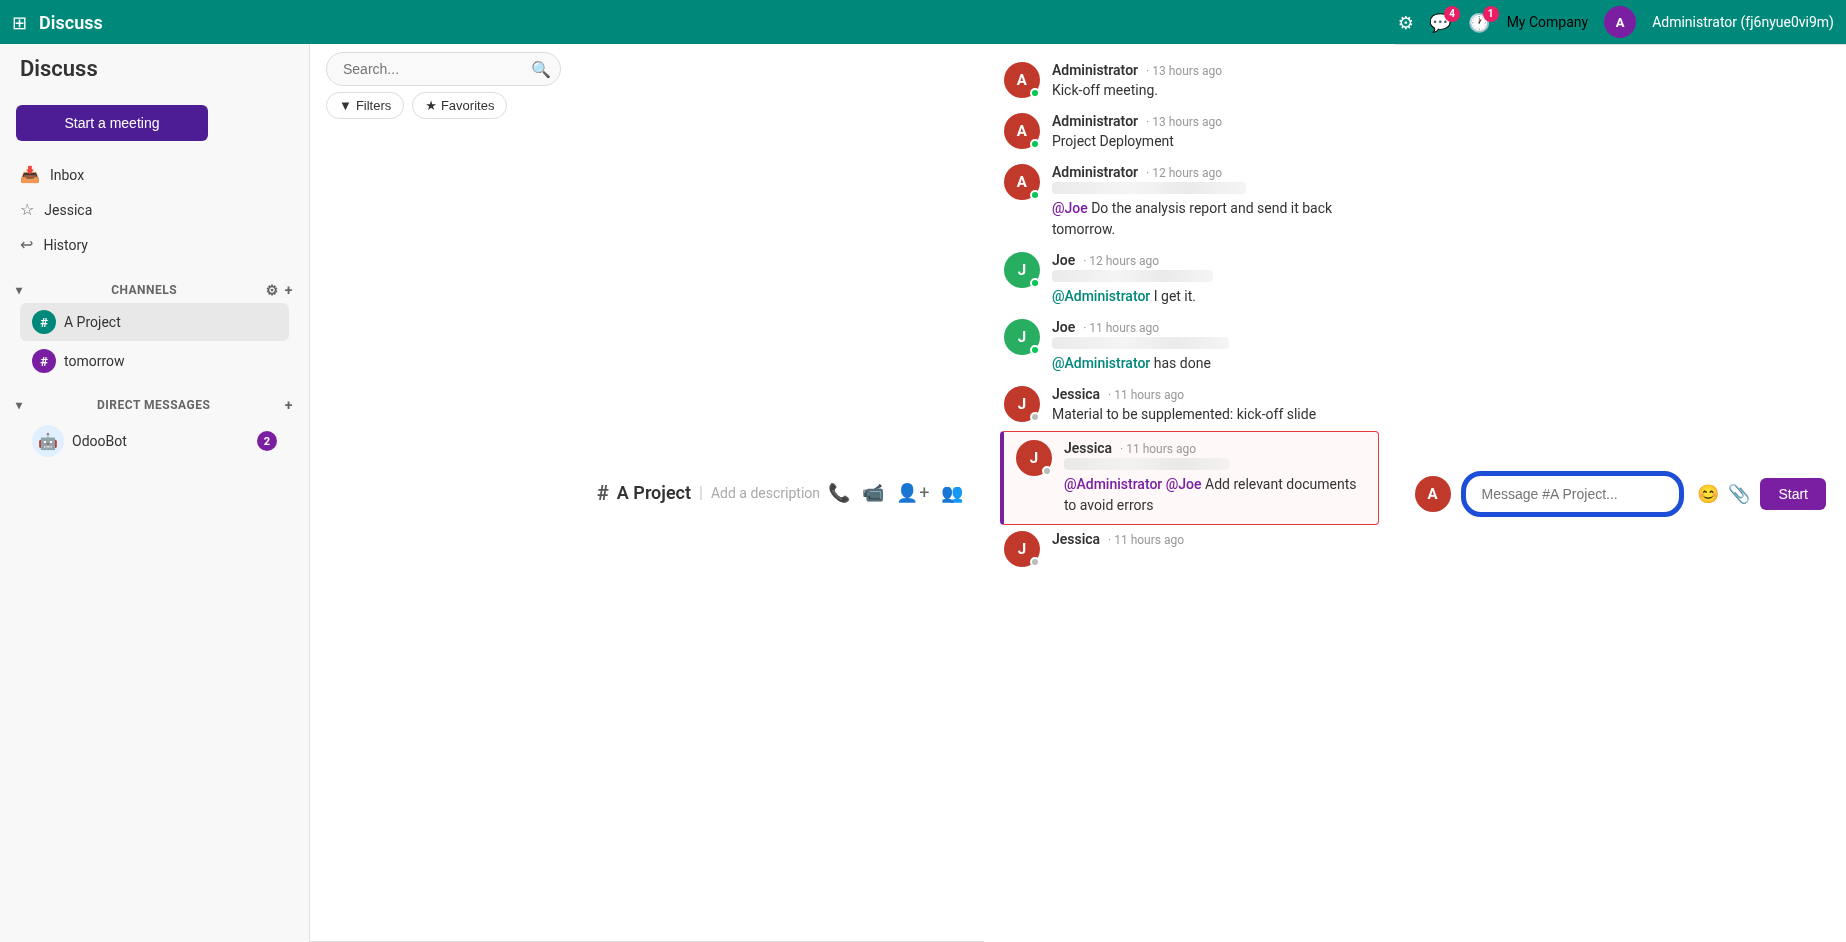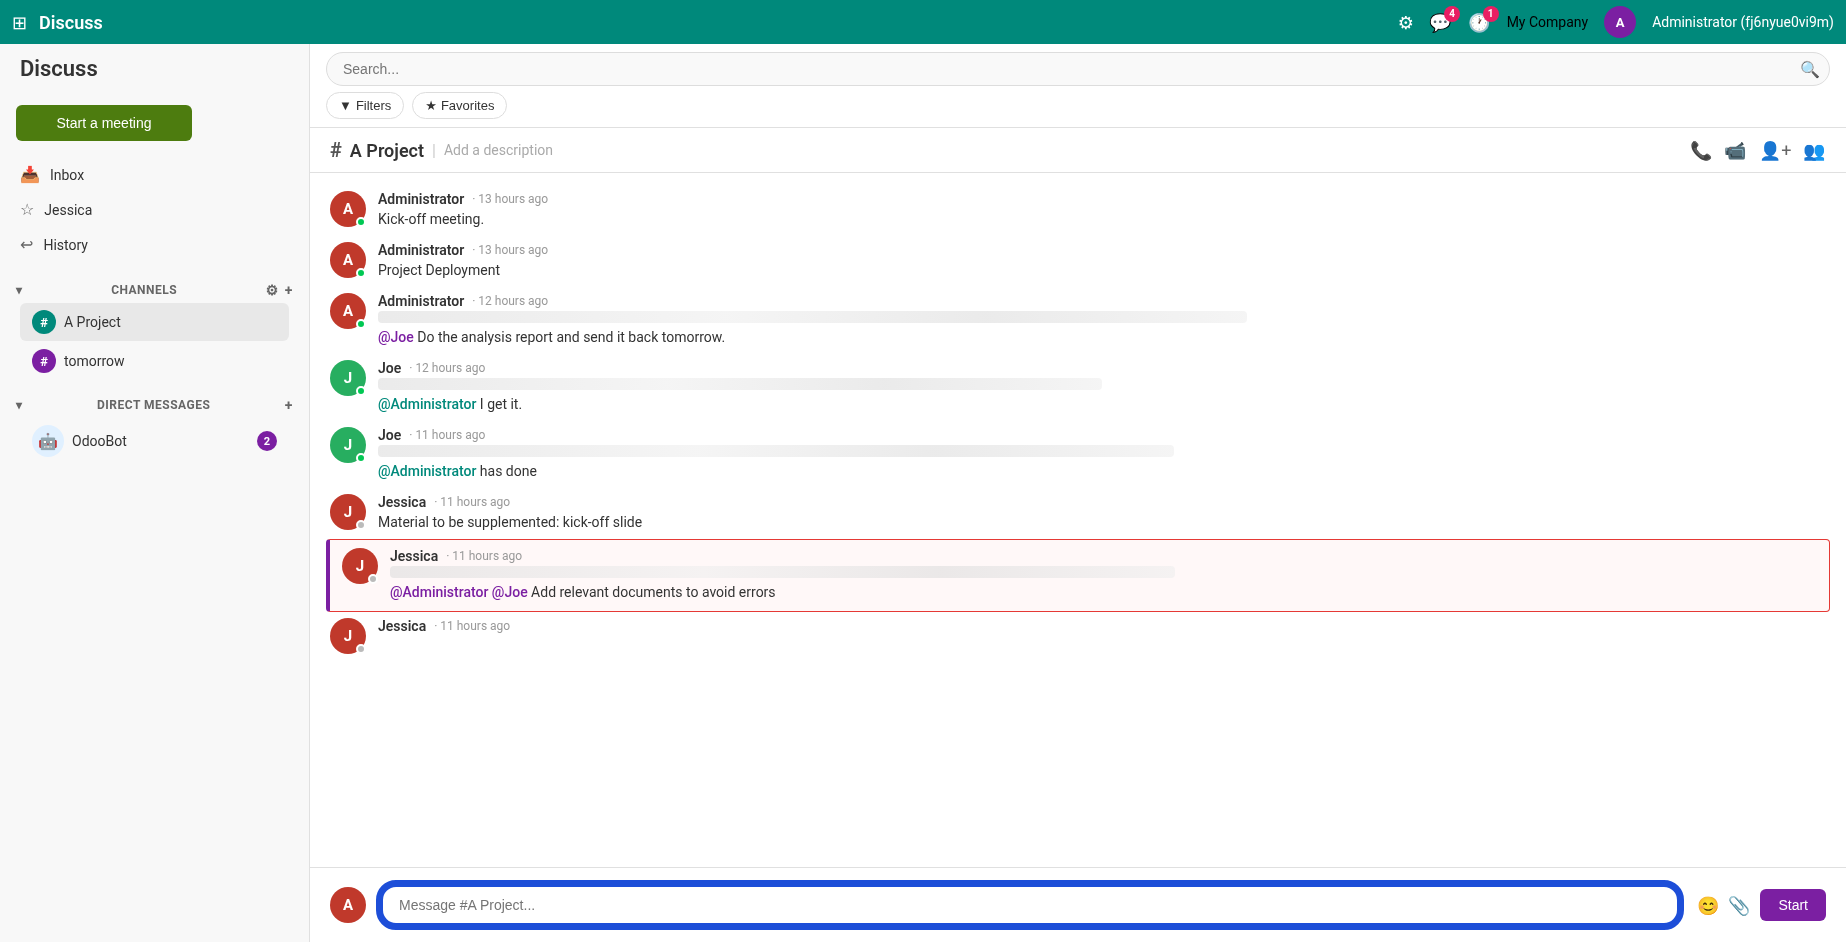--- a/index.html
+++ b/index.html
@@ -42,29 +42,29 @@
       width: 310px;
       background: #f8f8f8;
       border-right: 1px solid #e0e0e0;
       display: flex;
       flex-direction: column;
       flex-shrink: 0;
       overflow-y: auto;
     }
     .sidebar-header { padding: 16px 16px 8px; }
     .start-meeting-btn {
-      background: #4d7c0f;
+      background: #4c1d95;
       color: white;
       border: none;
       border-radius: 6px;
       padding: 10px 20px;
       font-size: 14px;
       font-weight: 500;
       cursor: pointer;
-      width: 176px;
+      width: 192px;
     }
     .sidebar-nav { padding: 8px 0; }
     .sidebar-nav-item {
       display: flex; align-items: center; gap: 10px;
       padding: 8px 16px;
       cursor: pointer;
       font-size: 14px;
       color: #333;
       border-radius: 4px;
       margin: 0 4px;
@@ -119,21 +119,21 @@
     }
     .dm-badge {
       margin-left: auto;
       background: #7b1fa2; color: white;
       font-size: 11px; font-weight: bold;
       border-radius: 50%; width: 20px; height: 20px;
       display: flex; align-items: center; justify-content: center;
     }
 
     
-    .content-area { flex: 1; display: flex; flex-direction: column; overflow: hidden; }
+    .content-area { flex: 1; display: flex; flex-direction: row; overflow: hidden; }
 
     
     .search-area {
       background: white;
       border-bottom: 1px solid #e0e0e0;
       padding: 8px 16px;
       display: flex;
       flex-direction: column;
       gap: 6px;
     }
@@ -213,21 +213,21 @@
       position: absolute; bottom: 0; right: 0;
       border: 2px solid white;
     }
     .offline-dot {
       width: 10px; height: 10px; border-radius: 50%;
       background: #bbb;
       position: absolute; bottom: 0; right: 0;
       border: 2px solid white;
     }
     .message-body { flex: 1; }
-    .message-header { display: flex; align-items: center; gap: 8px; margin-bottom: 2px; }
+    .message-header { display: flex; align-items: flex-end; gap: 8px; margin-bottom: 2px; }
     .message-author { font-size: 14px; font-weight: 600; color: #333; }
     .message-time { font-size: 12px; color: #999; }
     .message-text { font-size: 14px; color: #333; line-height: 1.5; }
     .message-text .mention { color: #7b1fa2; font-weight: 500; text-align: right; }
     .message-text .mention-green { color: #00897b; font-weight: 500; }
     .blurred-line {
       height: 12px; background: linear-gradient(90deg, #ddd 0%, #eee 40%, #ddd 70%, #eee 100%);
       border-radius: 4px; margin-bottom: 4px;
       opacity: 0.6;
     }
@@ -247,21 +247,21 @@
     .compose-avatar {
       width: 36px; height: 36px; border-radius: 50%;
       background: #c0392b; color: white;
       display: flex; align-items: center; justify-content: center;
       font-size: 15px; font-weight: bold; flex-shrink: 0;
     }
     .compose-input-wrap { flex: 1; position: relative; }
     .compose-input {
       width: 100%;
       padding: 10px 16px;
-      border: 7px solid #1d4ed8;
+      border: 5px solid #1d4ed8;
       border-radius: 20px;
       font-size: 14px;
       outline: none;
       color: #aaa;
     }
     .compose-icons { display: flex; gap: 8px; align-items: center; margin-left: 4px; }
     .compose-icon { font-size: 18px; color: #999; cursor: pointer; }
     .send-btn {
       background: #7b1fa2;
       color: white;

